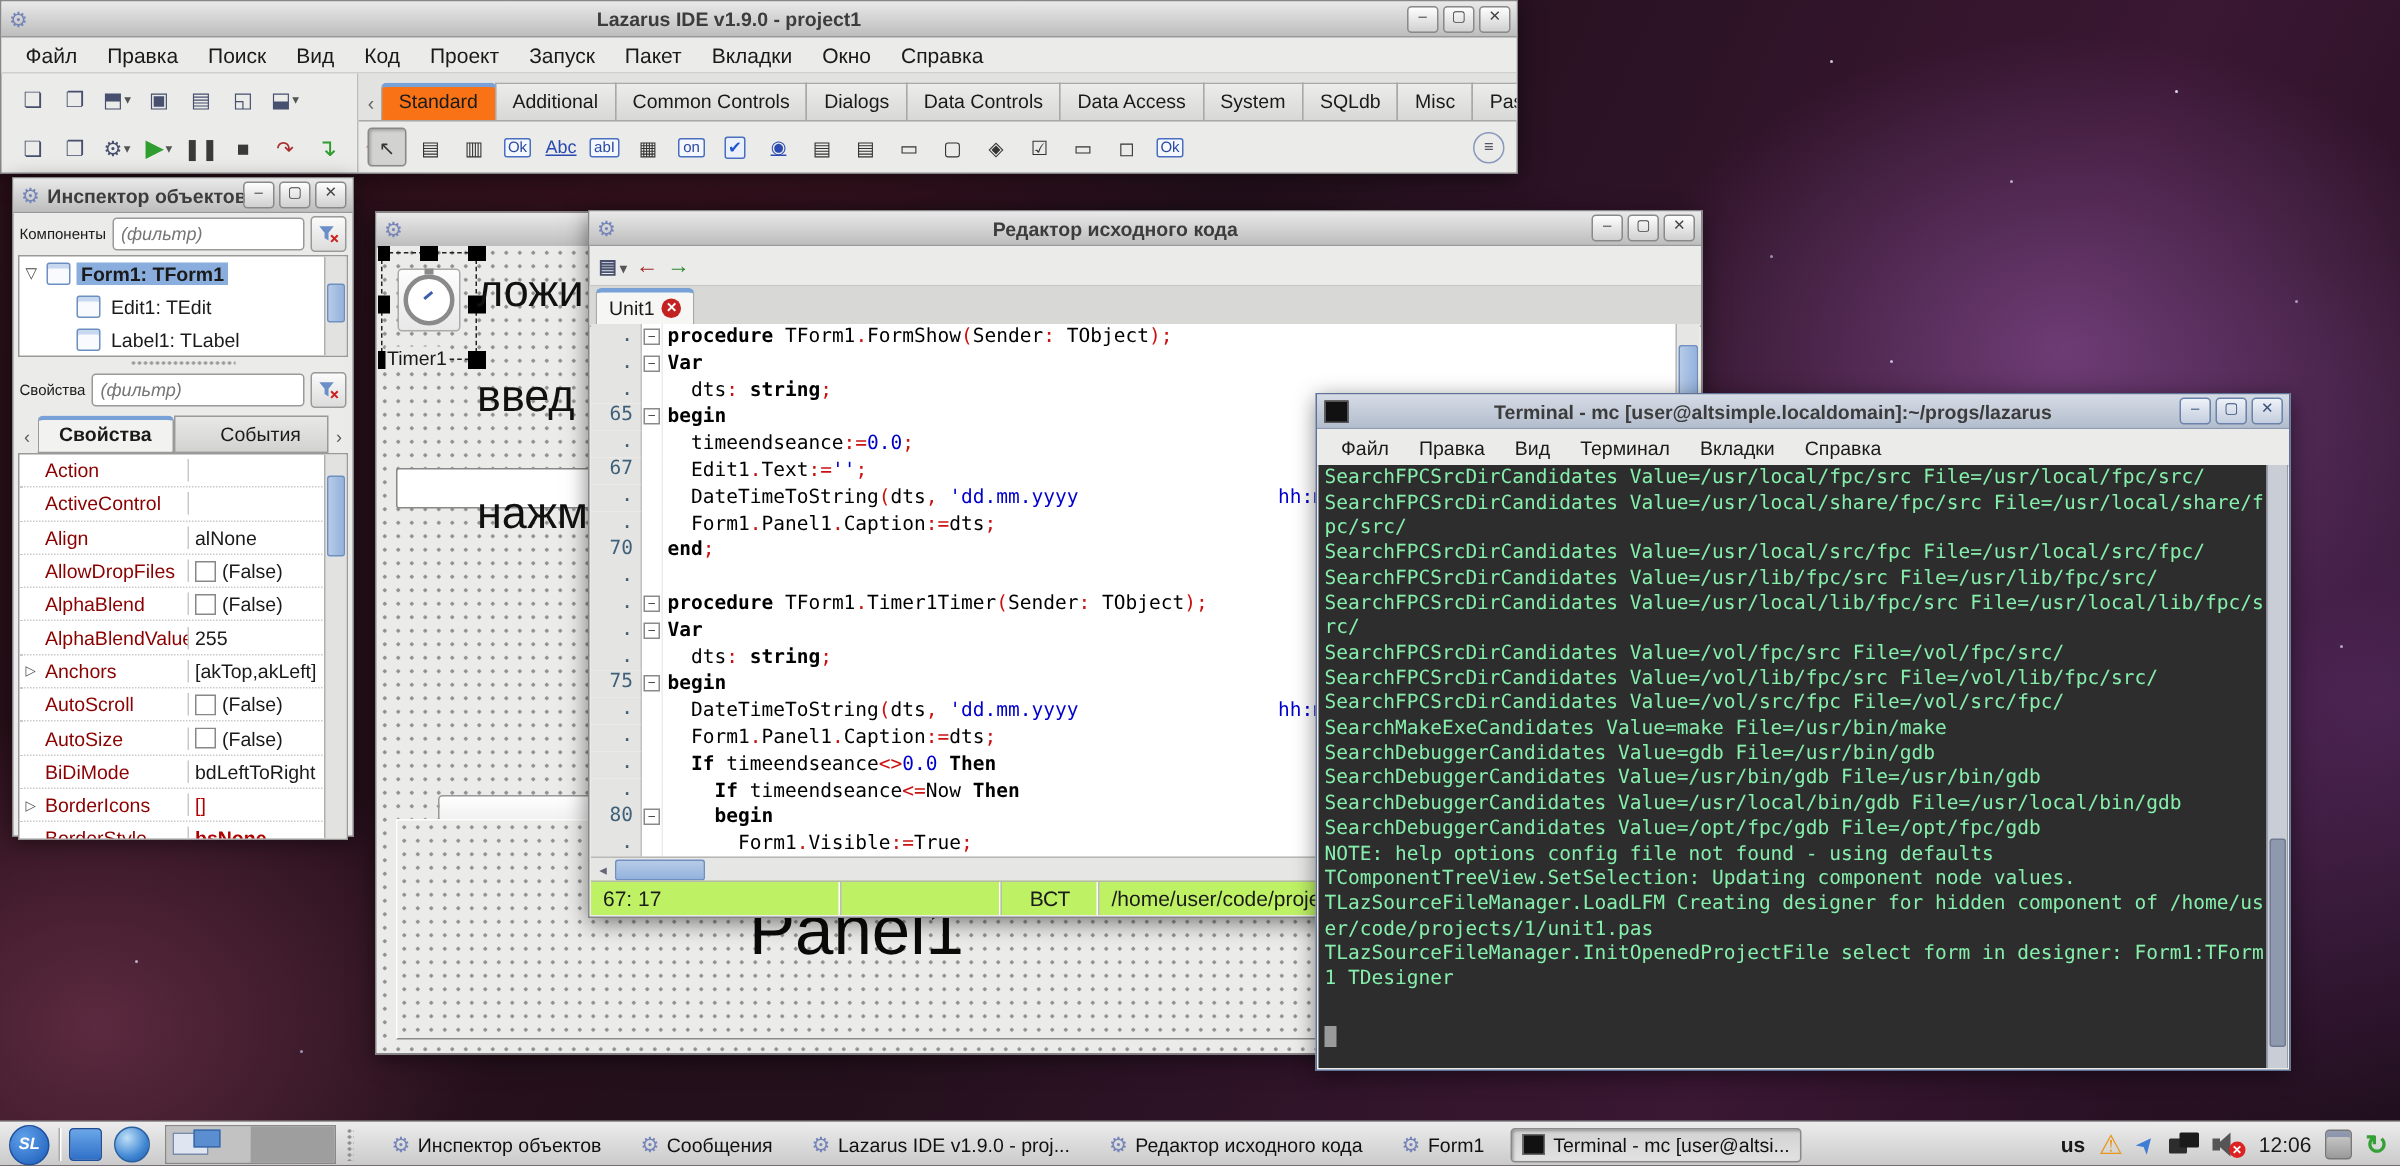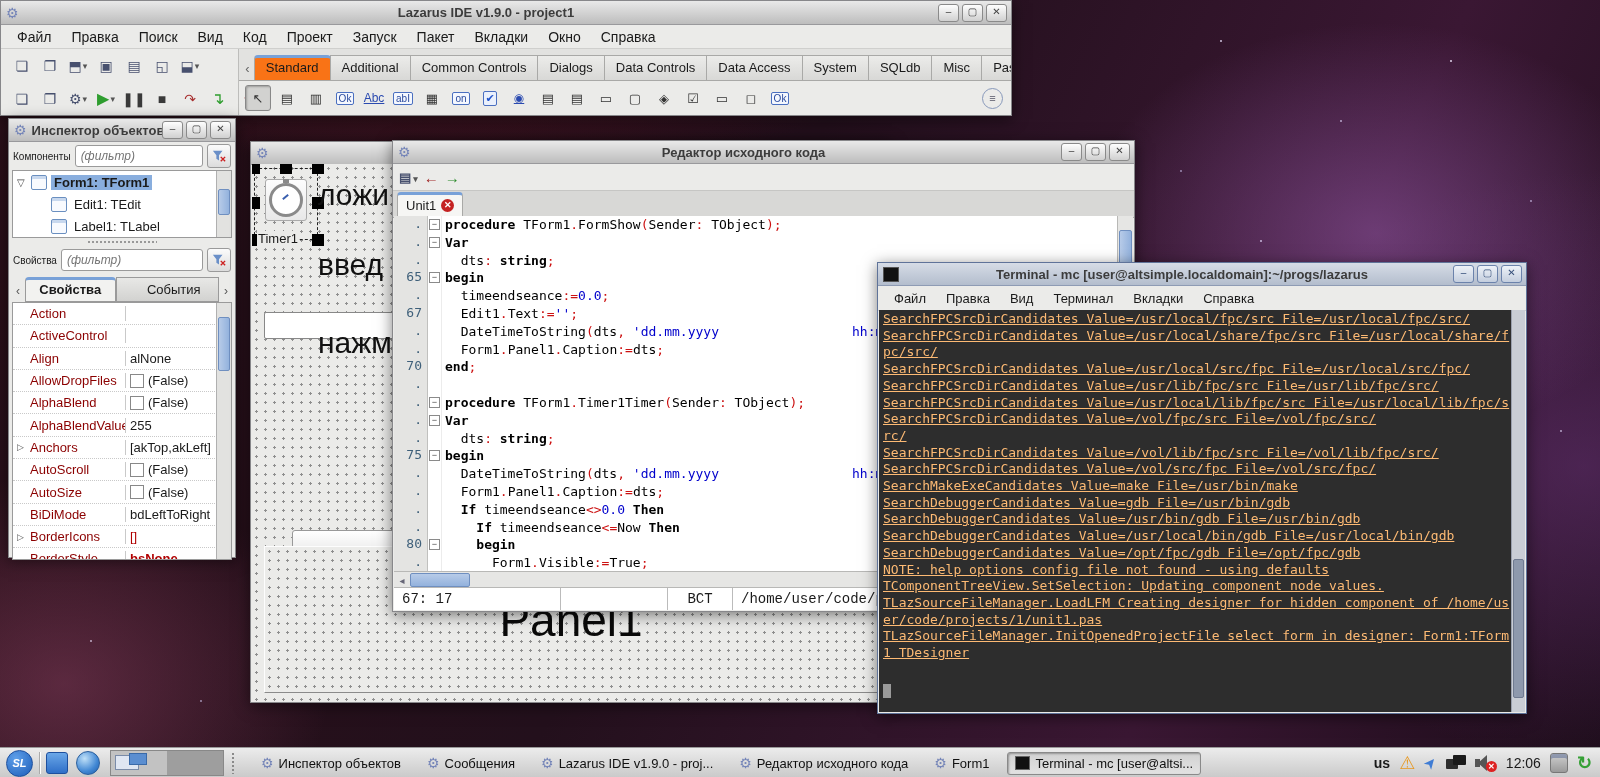--- a/index.html
+++ b/index.html
@@ -154,33 +154,33 @@
                padding-left:3px;color:#000;}
   .code .sym{color:#cc1111;}
   .code .str,.code .num{color:#0000cc;}
   .edvscroll{position:absolute;right:1px;top:75px;bottom:39px;width:15px;background:#e6e6e4;
              border-left:1px solid #b8b8b6;}
   .edhscroll{position:absolute;left:1px;right:16px;bottom:23px;height:16px;background:#e6e6e4;
              border-top:1px solid #b8b8b6;display:flex;align-items:center;}
   .harrow{width:16px;text-align:center;color:#667;font-size:10px;}
   .hthumb{width:58px;height:12px;border:1px solid #6f8fc0;border-radius:2px;
           background:linear-gradient(#b7cbe8,#93b2dd);}
-  .edstatus{position:absolute;left:1px;right:1px;bottom:1px;height:22px;background:#ffffff;
-            border-top:1px solid #b8b8b6;display:flex;align-items:center;font-size:14px;font-family:Liberation Mono, monospace;}
+  .edstatus{position:absolute;left:1px;right:1px;bottom:1px;height:22px;background:#bef264;
+            border-top:1px solid #b8b8b6;display:flex;align-items:center;font-size:14px;}
   .seg{height:100%;display:flex;align-items:center;border-right:1px solid #bbb;
        box-shadow:inset -1px 0 0 #fff;padding:0 8px;white-space:nowrap;overflow:hidden;}
   
   #terminal{left:877px;top:262px;width:648px;height:450px;z-index:5;border-color:#5f7399;}
   #terminal .tbar{background:linear-gradient(#d6dce6,#b3bdcd);border-bottom:1px solid #8e9bb4;}
   .termicon{width:14px;height:13px;background:#111;border:1px solid #555;margin-left:5px;z-index:1;}
   .termmenu{height:24px;display:flex;align-items:center;background:#ebebe9;
             border-bottom:1px solid #cfcfcd;padding-left:6px;}
   .termbody{position:absolute;left:1px;right:1px;top:47px;bottom:1px;background:#2d2d2d;overflow:hidden;}
   .termlines{position:absolute;left:4px;top:1px;right:15px;bottom:0;}
-  .tline{font:13px/16.7px "DejaVu Sans Mono",monospace;color:#fdba74;white-space:pre;overflow:hidden;text-decoration:underline;}
+  .tline{font:13px/16.7px "DejaVu Sans Mono",monospace;color:#86efac;white-space:pre;overflow:hidden;}
   .cursorblock{width:8px;height:14px;background:#9a9a9a;margin-top:2px;}
   .termscroll{position:absolute;right:0;top:0;bottom:0;width:13px;background:#c9cdd5;border-left:1px solid #9aa0ae;}
   .termthumb{position:absolute;left:1px;right:1px;top:62%;height:34%;background:#8e99ad;border:1px solid #6f7a90;border-radius:2px;}
   
   #taskbar{position:absolute;left:0;right:0;top:747px;height:30px;z-index:10;
            background:linear-gradient(#ececec,#c9c9c9);border-top:1px solid #9a9a9a;
            display:flex;align-items:center;}
   .sl-logo{width:25px;height:25px;border-radius:50%;margin-left:6px;flex:none;
            background:radial-gradient(circle at 35% 30%,#5fa0ea,#1b5cb8);border:1px solid #1d4f9e;
            color:#fff;font:bold italic 11px "Liberation Sans",sans-serif;
@@ -749,22 +749,22 @@
     </div>
   <div class="termbody">
     <div class="termlines">
 
     <div class="tline">SearchFPCSrcDirCandidates Value=/usr/local/fpc/src File=/usr/local/fpc/src/</div>
         <div class="tline">SearchFPCSrcDirCandidates Value=/usr/local/share/fpc/src File=/usr/local/share/f</div>
         <div class="tline">pc/src/</div>
         <div class="tline">SearchFPCSrcDirCandidates Value=/usr/local/src/fpc File=/usr/local/src/fpc/</div>
         <div class="tline">SearchFPCSrcDirCandidates Value=/usr/lib/fpc/src File=/usr/lib/fpc/src/</div>
         <div class="tline">SearchFPCSrcDirCandidates Value=/usr/local/lib/fpc/src File=/usr/local/lib/fpc/s</div>
+        <div class="tline">rc/</div>
         <div class="tline">SearchFPCSrcDirCandidates Value=/vol/fpc/src File=/vol/fpc/src/</div>
-        <div class="tline">rc/</div>
         <div class="tline">SearchFPCSrcDirCandidates Value=/vol/lib/fpc/src File=/vol/lib/fpc/src/</div>
         <div class="tline">SearchFPCSrcDirCandidates Value=/vol/src/fpc File=/vol/src/fpc/</div>
         <div class="tline">SearchMakeExeCandidates Value=make File=/usr/bin/make</div>
         <div class="tline">SearchDebuggerCandidates Value=gdb File=/usr/bin/gdb</div>
         <div class="tline">SearchDebuggerCandidates Value=/usr/bin/gdb File=/usr/bin/gdb</div>
         <div class="tline">SearchDebuggerCandidates Value=/usr/local/bin/gdb File=/usr/local/bin/gdb</div>
         <div class="tline">SearchDebuggerCandidates Value=/opt/fpc/gdb File=/opt/fpc/gdb</div>
         <div class="tline">NOTE: help options config file not found - using defaults</div>
         <div class="tline">TComponentTreeView.SetSelection: Updating component node values.</div>
         <div class="tline">TLazSourceFileManager.LoadLFM Creating designer for hidden component of /home/us</div>

